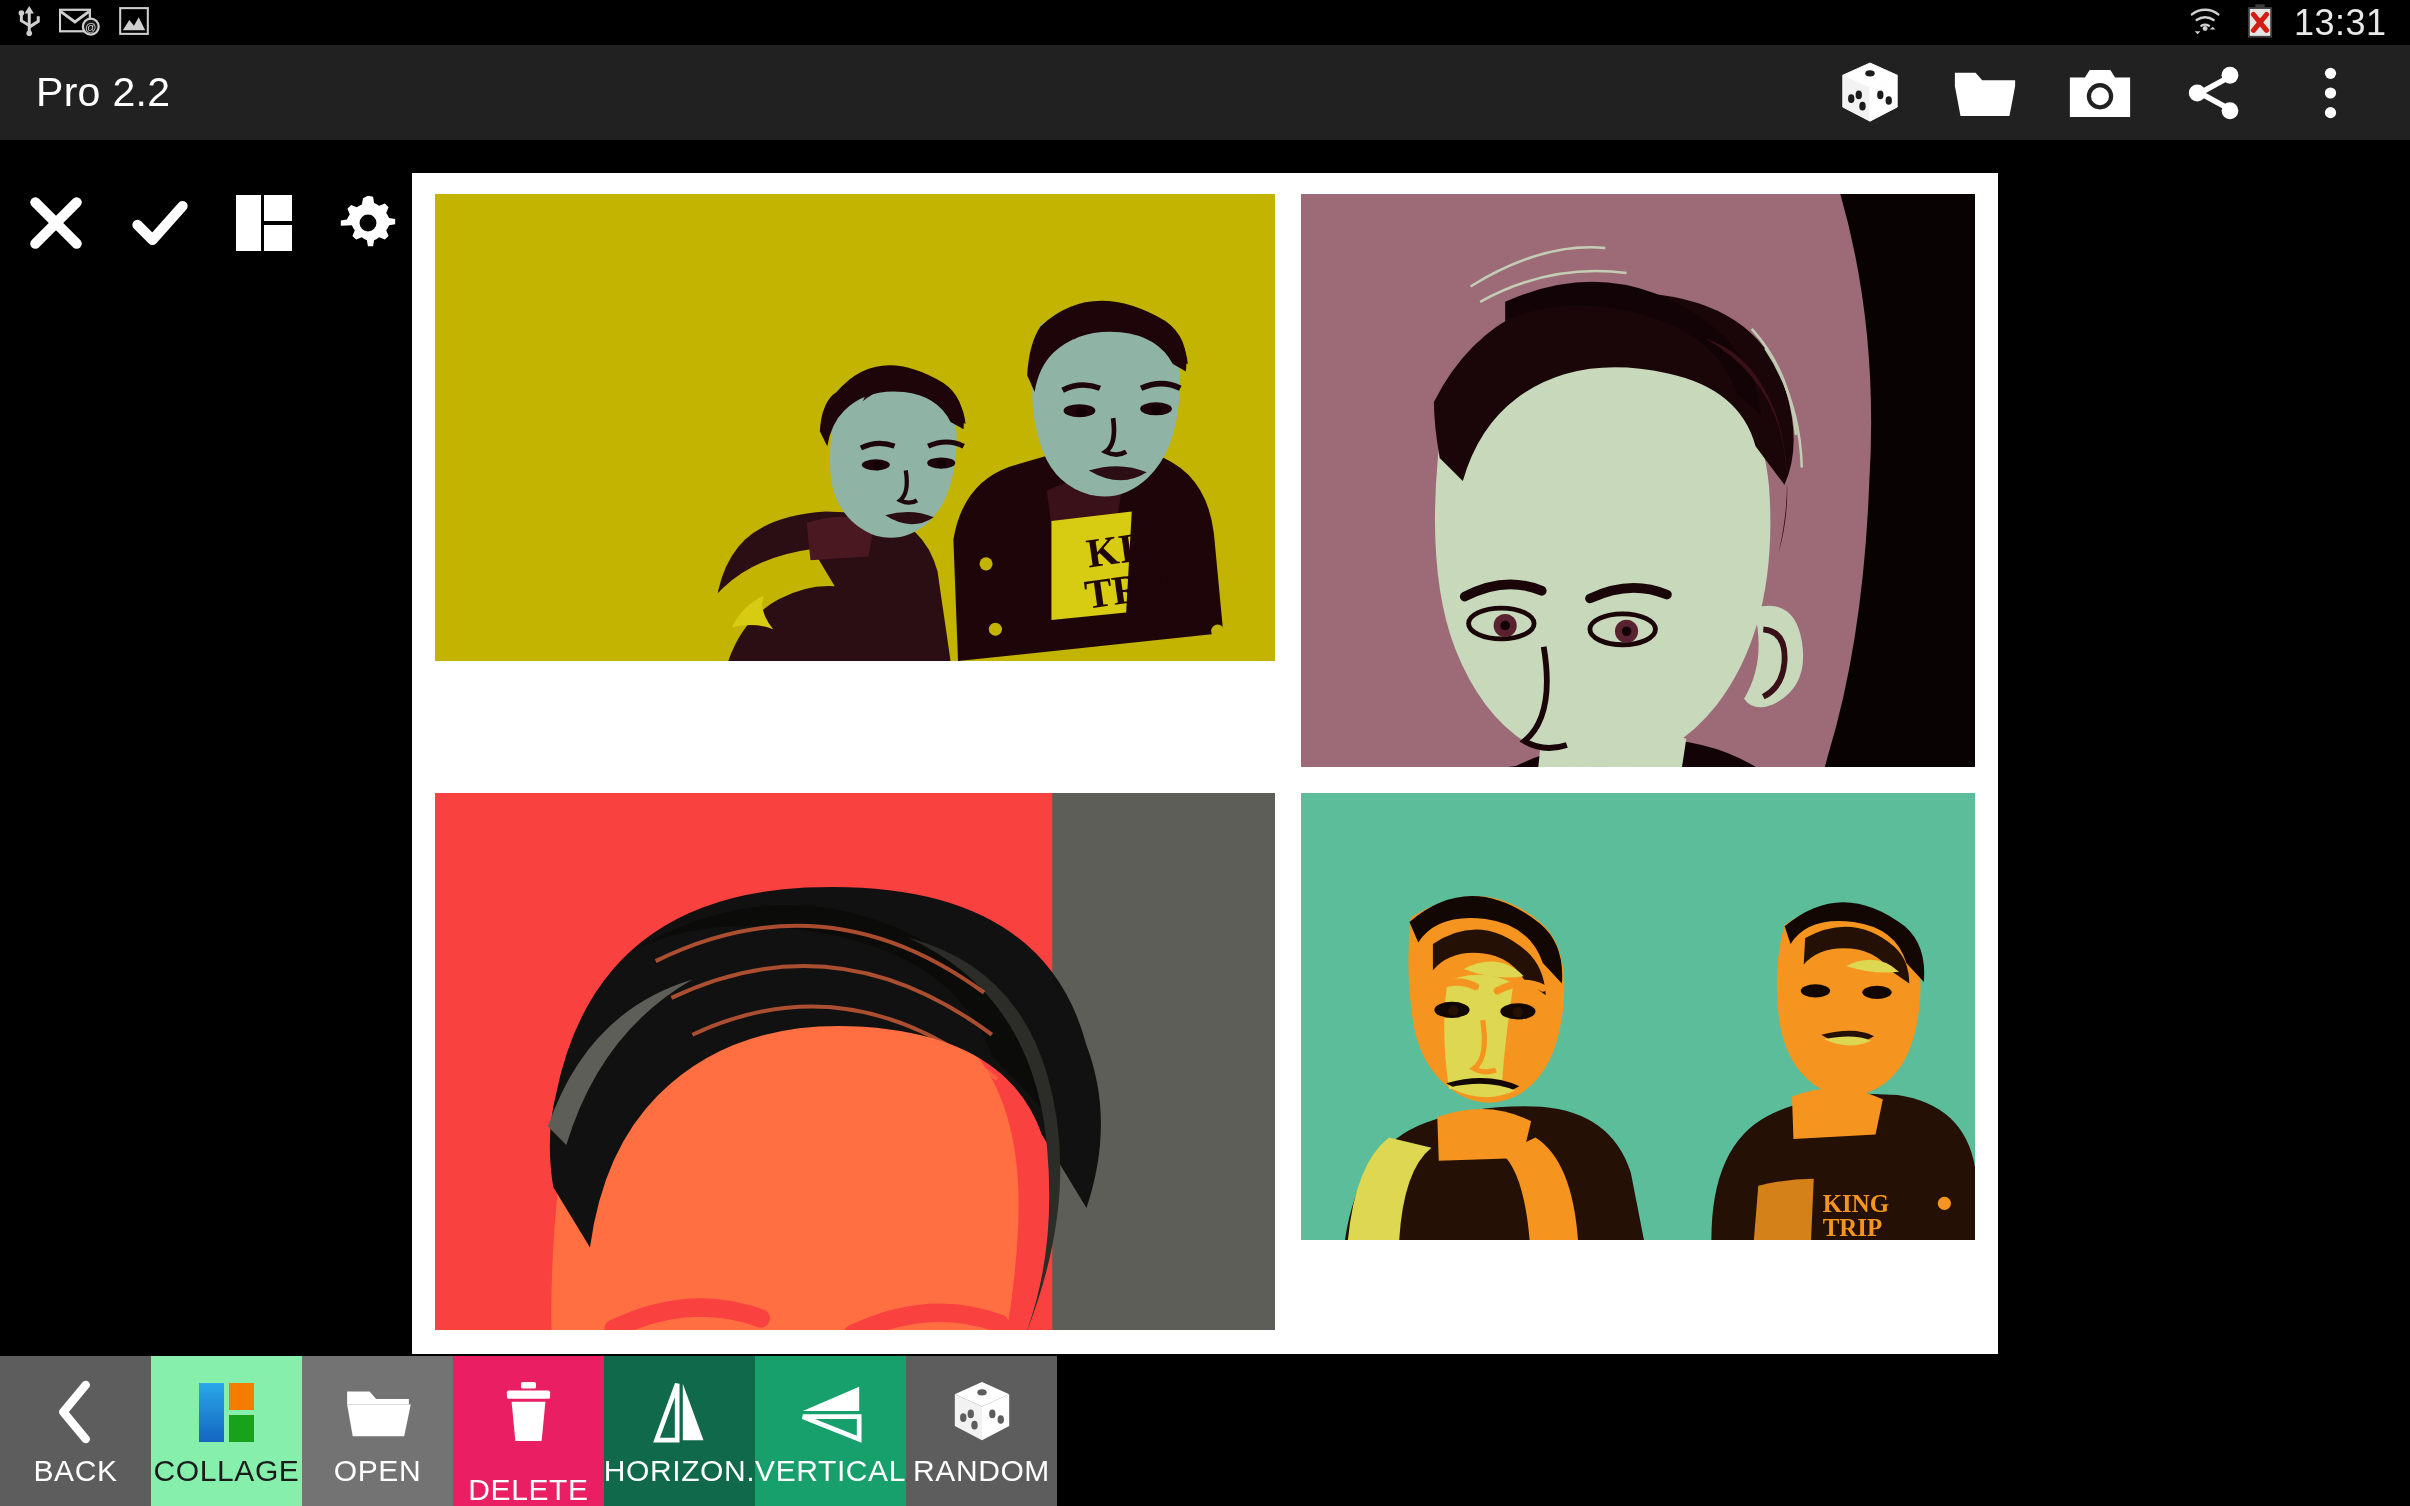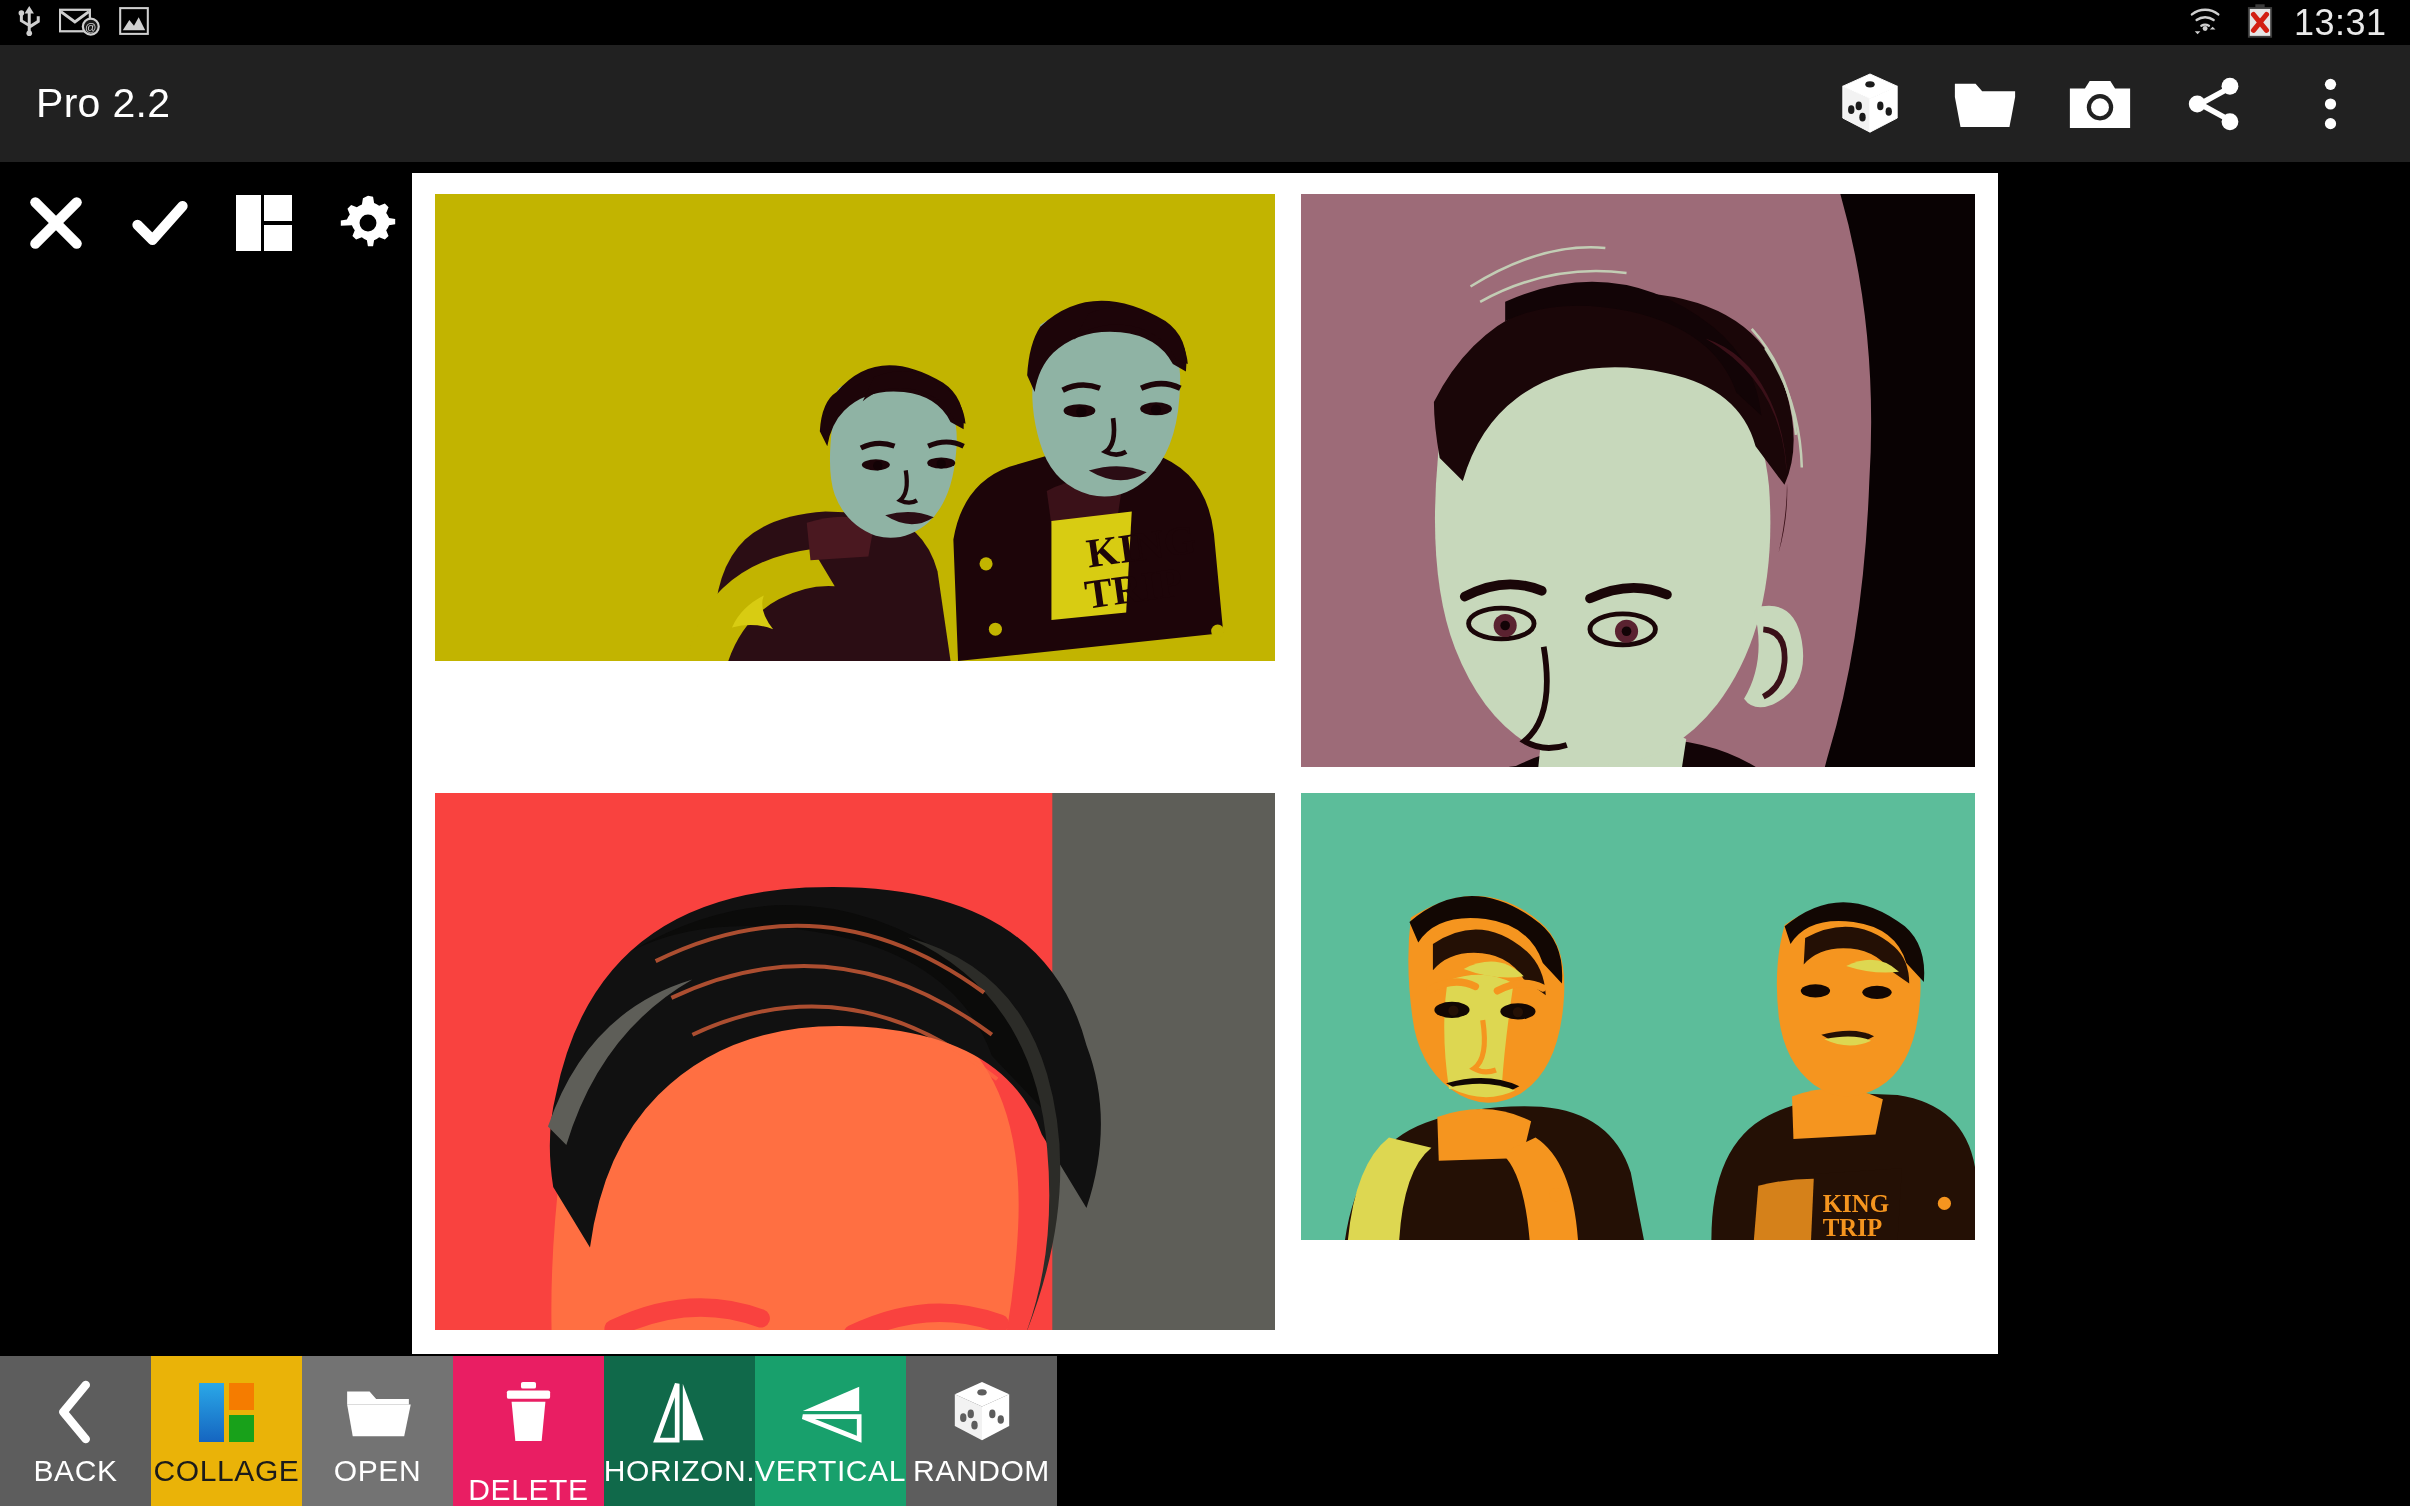--- a/index.html
+++ b/index.html
@@ -11,21 +11,21 @@
     position:absolute; left:0; top:0; width:2411px; height:45px;
     background:#000; display:flex; align-items:center;
   }
   #status-left{ display:flex; align-items:center; gap:17px; margin-left:17px; }
   #status-right{ margin-left:auto; display:flex; align-items:center; gap:21px; margin-right:24.5px; }
   .sb-ico{ display:block; }
   #clock{ color:#e9e9e9; font-size:36px; letter-spacing:0.5px; font-weight:400; }
 
   
   #action-bar{
-    position:absolute; left:0; top:45px; width:2411px; height:117px;
+    position:absolute; left:0; top:45px; width:2411px; height:95px;
     background:#212121; display:flex; align-items:center;
   }
   #app-title{ color:#fff; font-size:41px; margin-left:36px; font-weight:400; letter-spacing:0.3px; }
   #action-icons{ margin-left:auto; display:flex; align-items:center; gap:43px; margin-right:45px; }
   .act-btn{ width:72px; height:72px; display:flex; align-items:center; justify-content:center; cursor:pointer; }
 
   
   #workspace{
     position:absolute; left:0; top:162px; width:2411px; height:1194px; background:#000;
   }
@@ -431,21 +431,21 @@
 
   <div class="bb-item" id="bb-0" style="background: rgb(93, 93, 93); color: rgb(255, 255, 255);">
     <div class="bb-ico">
       <svg width="43" height="66" viewBox="0 0 46 70">
         <path d="M34 6 L10 35 L34 64" fill="none" stroke="#fff" stroke-width="9" stroke-linecap="round" stroke-linejoin="round"></path>
       </svg>
     </div>
     <div class="bb-label">BACK</div>
   </div>
 
-  <div class="bb-item" id="bb-1" style="background: #eab308; color: rgb(27, 27, 27);">
+  <div class="bb-item" id="bb-1" style="background: #86efac; color: rgb(27, 27, 27);">
     <div class="bb-ico">
       <span class="mini-collage">
           <i class="mc-left"></i>
           <i class="mc-tr"></i>
           <i class="mc-br"></i>
         </span>
     </div>
     <div class="bb-label">COLLAGE</div>
   </div>
 

